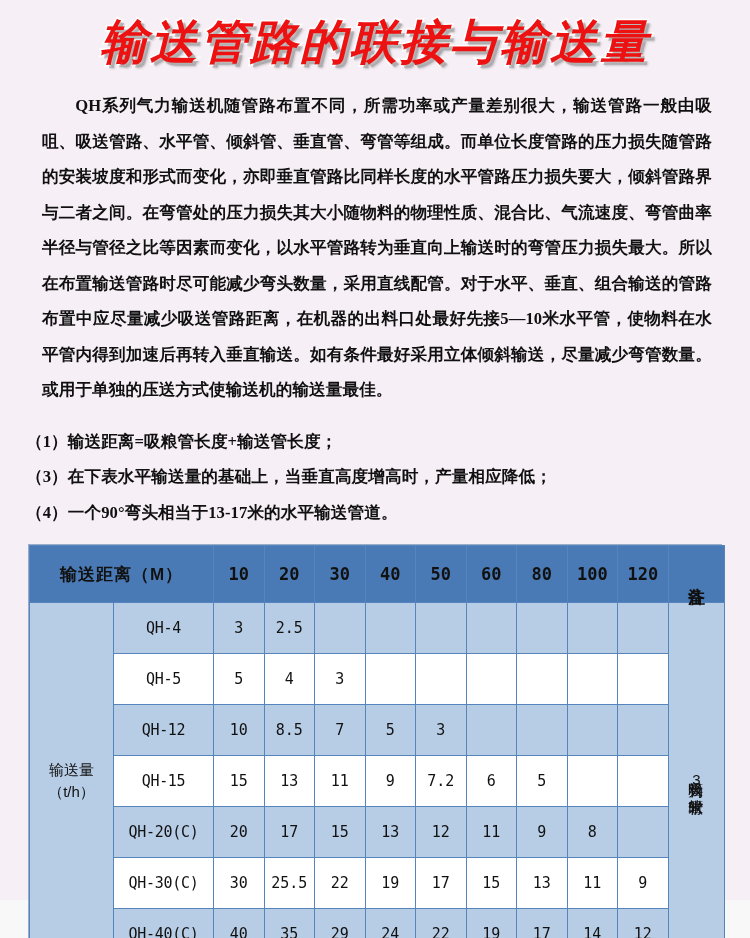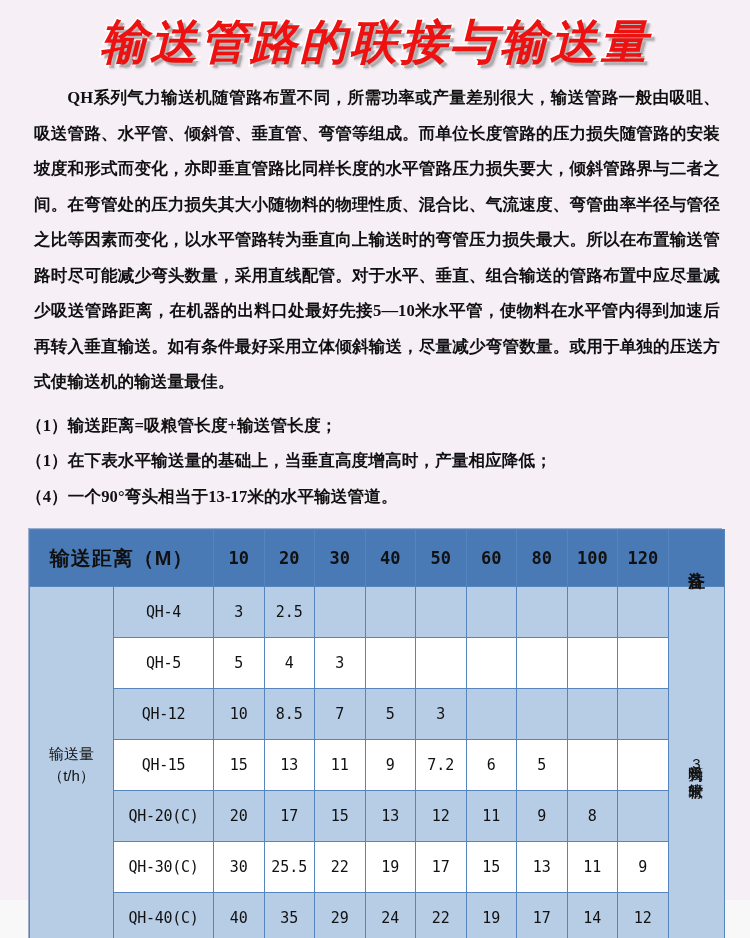--- a/index.html
+++ b/index.html
@@ -51,21 +51,21 @@
     font-size: 16.6px;
     font-weight: bold;
     color: #101010;
     line-height: 35.5px;
     text-align: justify;
     text-justify: inter-ideograph;
     letter-spacing: 0.1px;
   }
   .para {
     text-indent: 2em;
-    margin: 8px;
+    margin: 16px;
   }
   .note-list {
     margin: 0;
     padding: 0;
   }
   .note {
     margin: 0;
     text-indent: 0;
   }
 
@@ -97,21 +97,21 @@
   }
   thead th {
     background: #4a7ab5;
     color: #ffffff;
     height: 52px;
     font-weight: bold;
     border-color: #4a7ab5;
   }
   thead th.h-dist {
     font-family: "Liberation Sans", "DejaVu Sans", sans-serif;
-    font-size: 20px;
+    font-size: 17px;
     letter-spacing: 1px;
     margin-left: 48px;
   }
   thead th.h-num {
     font-size: 17px;
   }
   thead th.h-remark {
     font-family: "Liberation Sans", "DejaVu Sans", sans-serif;
     font-size: 17px;
     writing-mode: vertical-rl;
@@ -159,21 +159,21 @@
 <div class="page">
 
   <div class="title-wrap">
     <div class="title">输送管路的联接与输送量</div>
   </div>
 
   <div class="body-text">
     <p class="para">QH系列气力输送机随管路布置不同，所需功率或产量差别很大，输送管路一般由吸咀、吸送管路、水平管、倾斜管、垂直管、弯管等组成。而单位长度管路的压力损失随管路的安装坡度和形式而变化，亦即垂直管路比同样长度的水平管路压力损失要大，倾斜管路界与二者之间。在弯管处的压力损失其大小随物料的物理性质、混合比、气流速度、弯管曲率半径与管径之比等因素而变化，以水平管路转为垂直向上输送时的弯管压力损失最大。所以在布置输送管路时尽可能减少弯头数量，采用直线配管。对于水平、垂直、组合输送的管路布置中应尽量减少吸送管路距离，在机器的出料口处最好先接5—10米水平管，使物料在水平管内得到加速后再转入垂直输送。如有条件最好采用立体倾斜输送，尽量减少弯管数量。或用于单独的压送方式使输送机的输送量最佳。</p>
     <div class="note-list">
       <p class="note">（1）输送距离=吸粮管长度+输送管长度；</p>
-      <p class="note">（1）在下表水平输送量的基础上，当垂直高度增高时，产量相应降低；</p>
+      <p class="note">（3）在下表水平输送量的基础上，当垂直高度增高时，产量相应降低；</p>
       <p class="note">（4）一个90°弯头相当于13-17米的水平输送管道。</p>
     </div>
   </div>
 
   <div class="table-wrap">
     <table class="spec">
       <colgroup>
         <col class="c-label">
           <col class="c-model">
         <col class="c-num">

